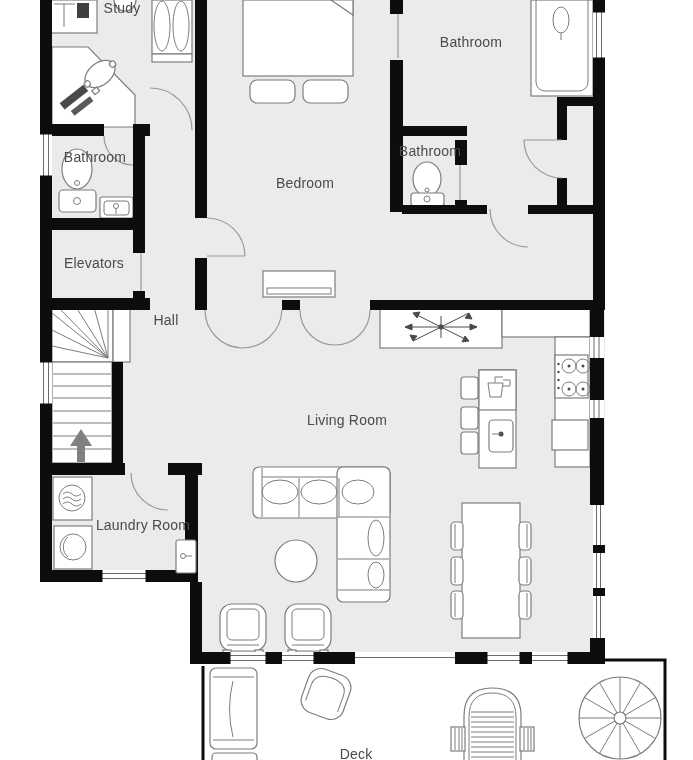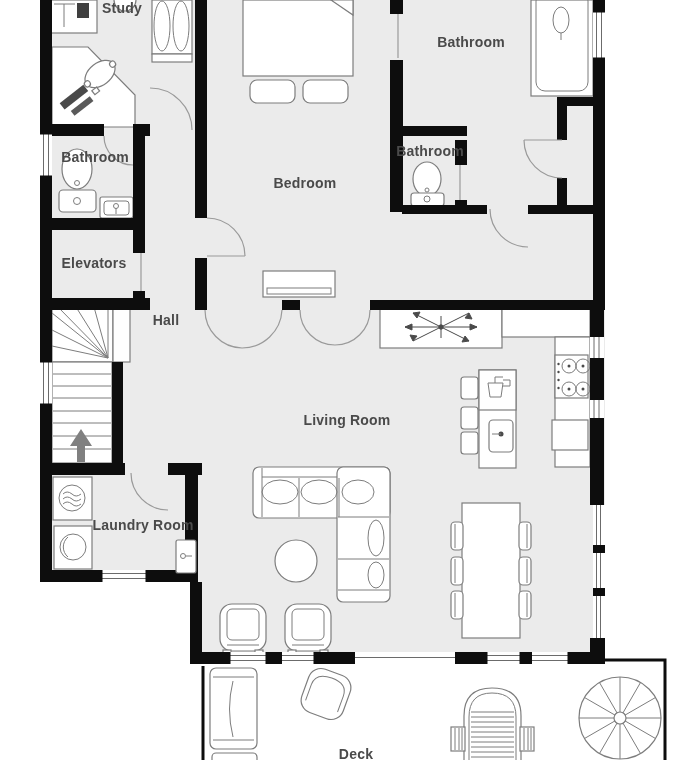--- a/index.html
+++ b/index.html
@@ -1,17 +1,17 @@
 <!DOCTYPE html>
 <html><head>
 <meta charset="utf-8">
 <style>
   html,body{margin:0;padding:0;background:#ffffff;}
   #canvas{position:relative;width:693px;height:760px;background:#ffffff;overflow:hidden;
-          font-family:"Liberation Sans", sans-serif;font-weight:bold;}
+          font-family:"Liberation Sans", sans-serif;}
   svg{display:block;}
   text.room-label{font-family:"Liberation Sans", sans-serif;font-size:14px;fill:#4a4a4a;
                   text-anchor:middle;letter-spacing:.2px;}
   .furn{fill:#ffffff;stroke:#7d7d7d;stroke-width:1.2;}
   .furn-line{fill:none;stroke:#7d7d7d;stroke-width:1;}
   .door{fill:none;stroke:#9a9a9a;stroke-width:1.2;}
   .glass{stroke:#6b6b6b;stroke-width:1;}
 </style>
 </head>
 <body>

